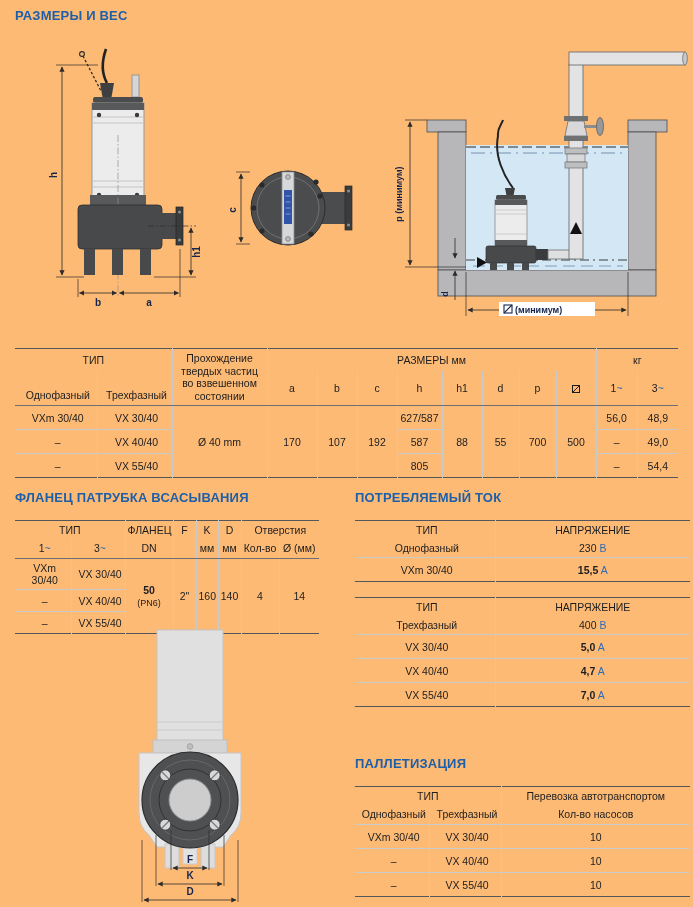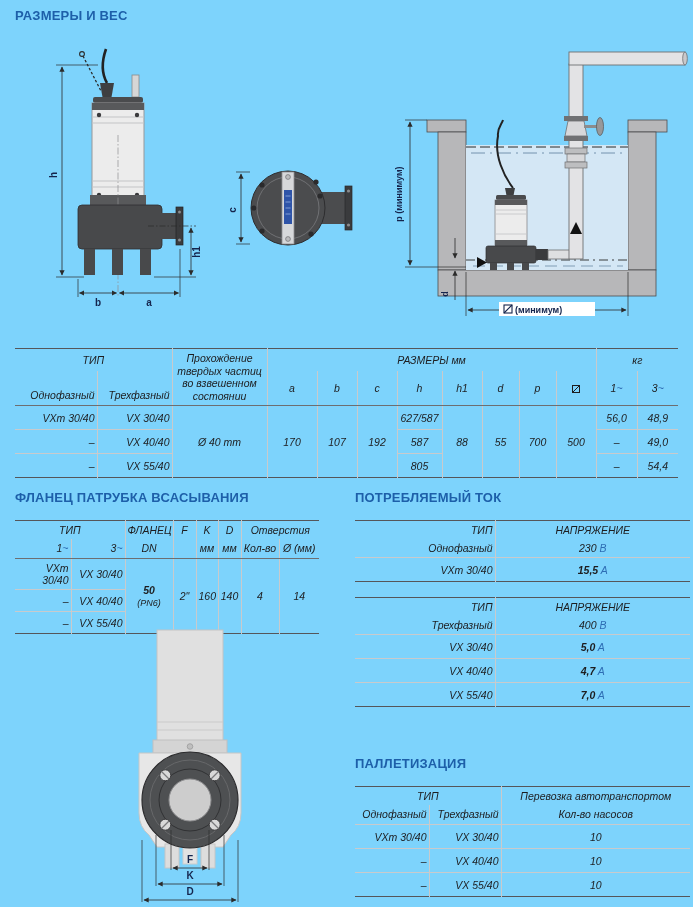--- a/index.html
+++ b/index.html
@@ -1,35 +1,35 @@
 <!DOCTYPE html>
 <html><head>
 <meta charset="utf-8">
 <style>
   * { box-sizing: border-box; margin: 0; padding: 0; }
   html,body { background:#fff; }
   .page {
-    position: relative; width: 693px; height: 907px; background: #7dd3fc;
+    position: relative; width: 693px; height: 907px; background: #fdba74;
     font-family: "Liberation Sans", sans-serif; color: #1d1d1f; overflow: hidden;
   }
   .sec-title { position:absolute; font-size:13px; font-weight:bold; color:#1d5fa9; letter-spacing:.2px; }
   .diag-title { position:absolute; left:455px; top:17px; width:156px; height:18px;
     background:#ccd9e6; color:#0d2a52; font-size:11.5px; font-weight:bold;
     text-align:center; line-height:18px; }
 
   table { border-collapse: collapse; table-layout: fixed; position:absolute; }
-  .tb { border-top:1.5px solid #55565a; border-bottom:1.5px solid #55565a;font-style:italic; }
+  .tb { border-top:1.5px solid #55565a; border-bottom:1.5px solid #55565a; }
   .tb th, .tb td { border-left:1px solid #c9cacc; font-size:10.5px; font-weight:normal; color:#1d1d1f; padding:3px 2px; }
   .tb tr > :first-child { border-left:none; }
   .tb tbody tr + tr > * { border-top:1px solid #c9cacc; }
   .hd-dark > * { border-bottom:1px solid #6d6e71 !important; }
   .hd-lite > * { border-bottom:1px solid #c9cacc !important; }
   .bdk { border-bottom:1px solid #6d6e71 !important;margin-left:44px; }
   .b { font-weight:bold; }
-  .l { text-align:right; padding-left:6px !important; }
+  .l { text-align:center; padding-left:6px !important; }
   .c { text-align:center; }
   .vb { vertical-align:bottom; padding-bottom:4px !important; }
   .small { font-size:9px; }
   .tld, .un { color:#2e6db4; }
   .solids-h { font-size:9.5px; line-height:1.2; font-weight:bold; text-align:center; vertical-align:middle; }
   .sqd { display:inline-block; width:8px; height:8px; border:1px solid #1d1d1f; vertical-align:-1px;
     background:linear-gradient(135deg, transparent 45%, #1d1d1f 45%, #1d1d1f 55%, transparent 55%); }
   svg { position:absolute; overflow:visible; }
   svg text { font-family:"Liberation Sans", sans-serif; }
   .dim-lb { font-size:10px; font-weight:bold; fill:#15254d; }

